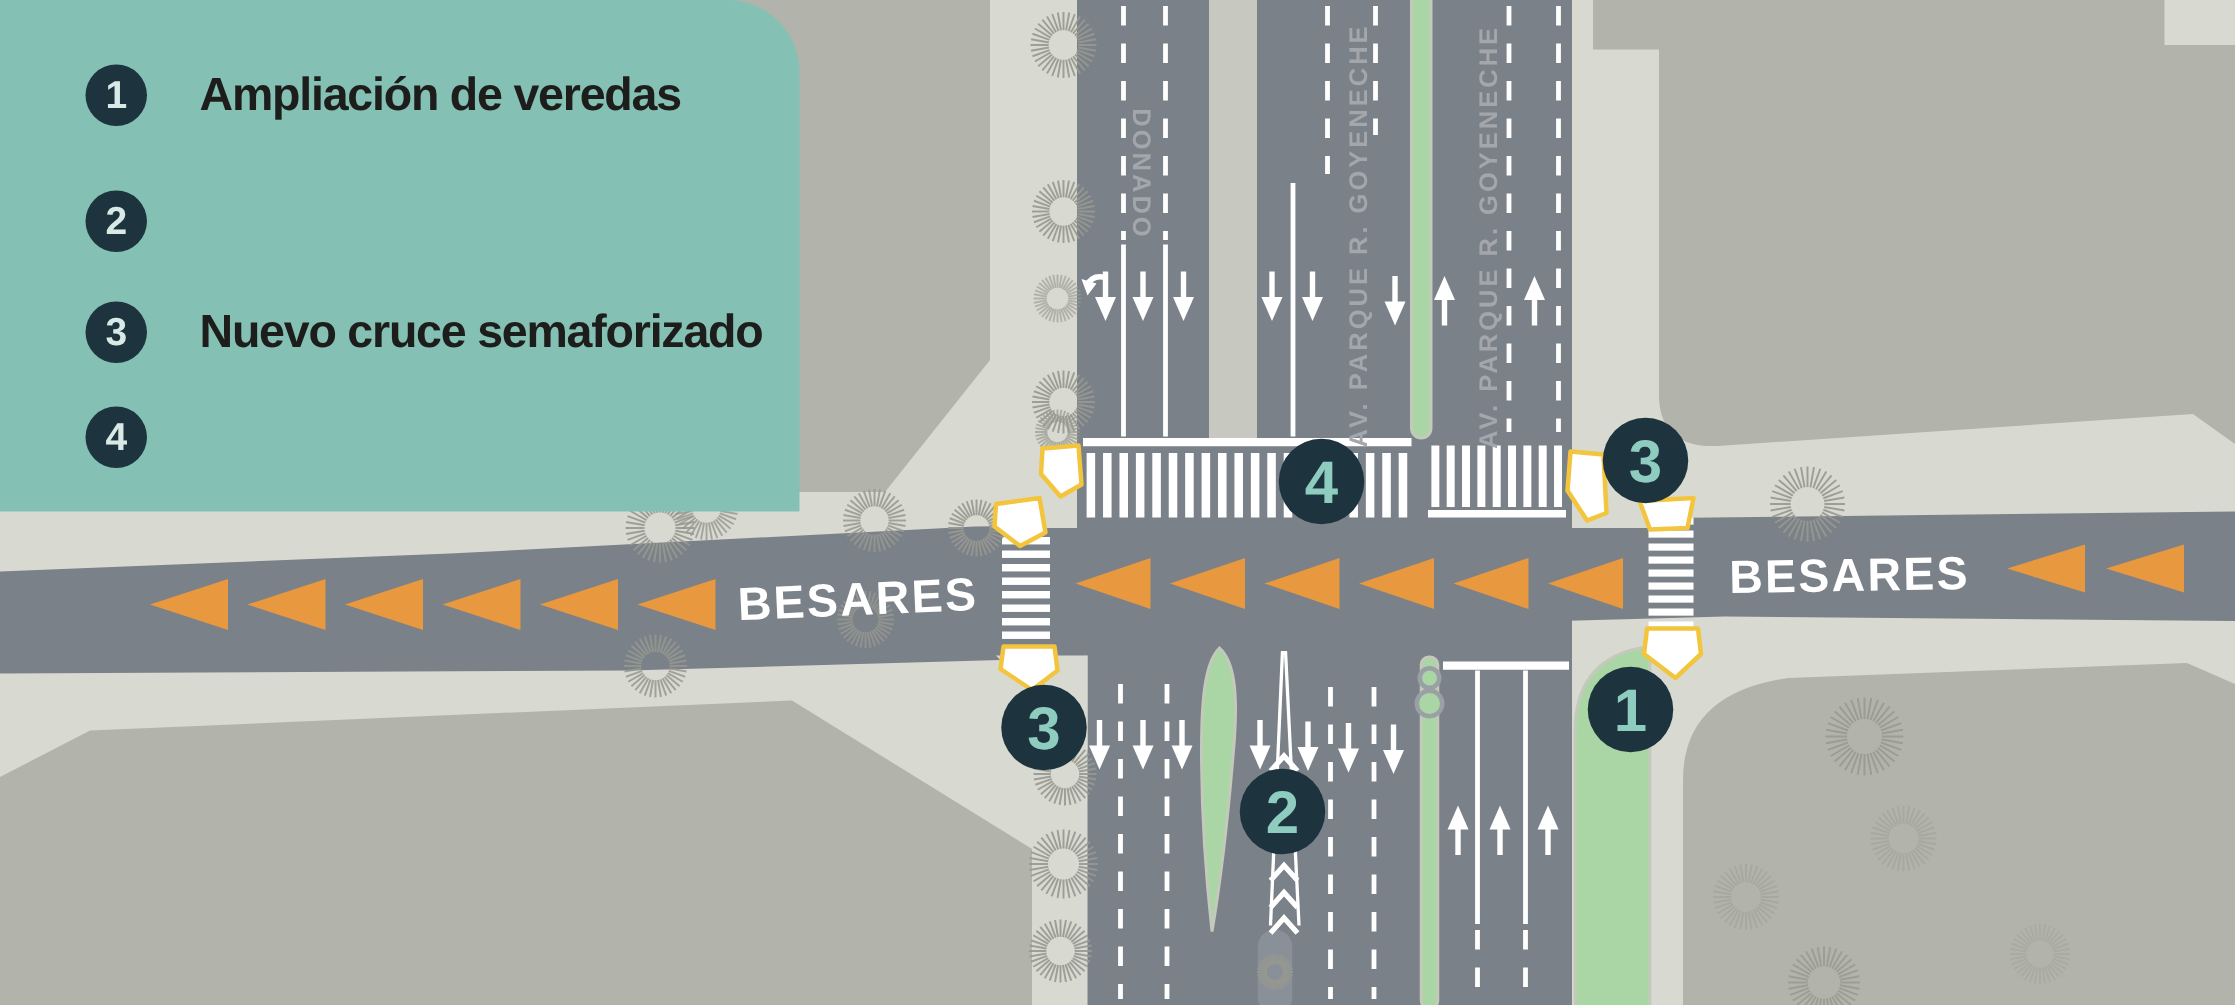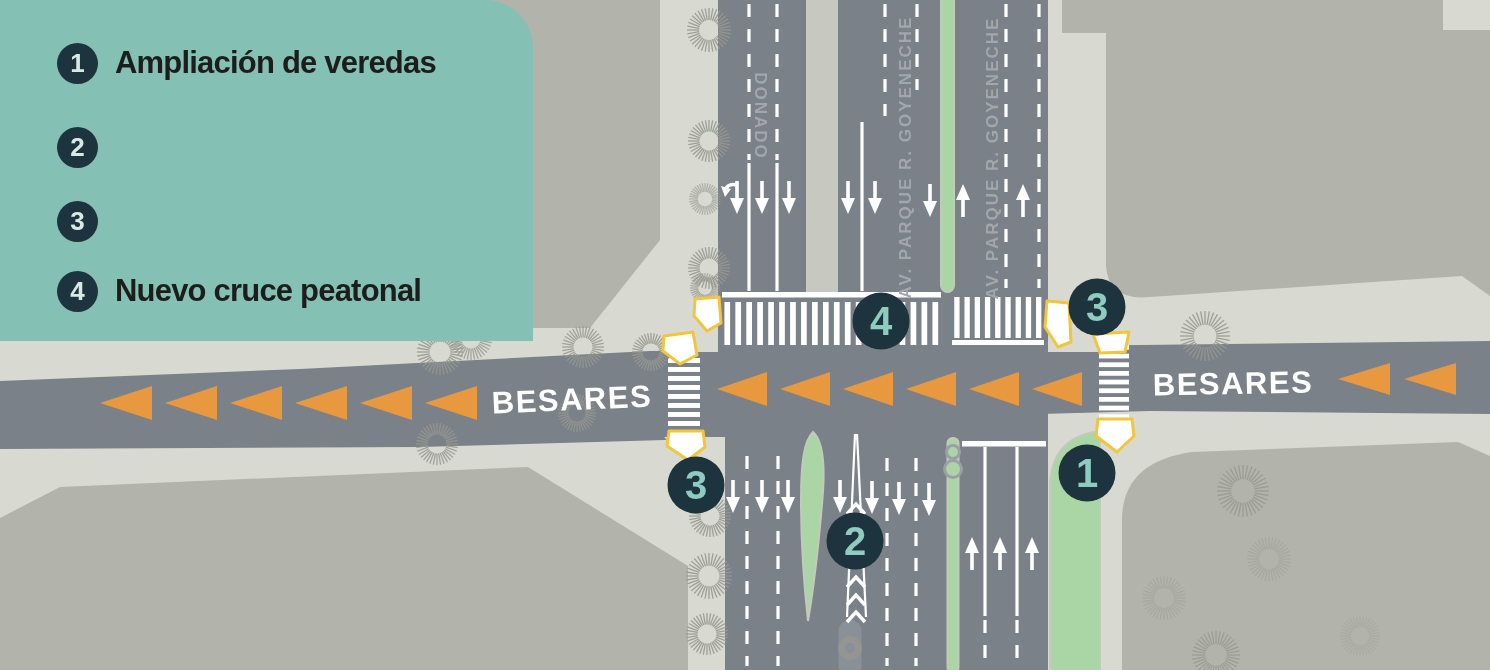--- a/index.html
+++ b/index.html
@@ -30,21 +30,21 @@
   .marker text{fill:var(--num_teal);font:600 40px "Liberation Sans",sans-serif;text-anchor:middle;}
   .slabel{font:700 17px "Liberation Sans",sans-serif;fill:var(--label_gray);text-anchor:middle;letter-spacing:2px;}
   .bes{font:700 31px "Liberation Sans",sans-serif;fill:#fff;text-anchor:middle;letter-spacing:1.5px;}
 
   
   .legend{position:absolute;left:0;top:0;width:533px;height:341px;background:var(--panel);
           border-radius:0 48px 0 0;z-index:5;}
   .litem{position:absolute;left:57px;height:42px;display:flex;align-items:center;gap:17px;}
   .lnum{width:41px;height:41px;border-radius:50%;background:var(--navy);color:var(--legend_num);
         font:700 26px "Liberation Sans",sans-serif;display:flex;align-items:center;justify-content:center;flex:0 0 41px;}
-  .llabel{font:700 31px "Liberation Sans",sans-serif;color:var(--ink);letter-spacing:-0.8px;white-space:nowrap;}
+  .llabel{font:700 31px "Liberation Sans",sans-serif;color:var(--ink);letter-spacing:-0.8px;white-space:nowrap;margin-left:18px;}
 </style>
 </head>
 <body>
 
 <div class="stage">
 
   <svg viewBox="0 0 1490 670" width="1490" height="670">
 
     <rect class="bg" x="0" y="0" width="1490" height="670"></rect>
 
@@ -1086,21 +1086,21 @@
     </div>
     <div class="litem" style="top:126px">
       <span class="lnum">
           <span>2</span>
         </span>
     </div>
     <div class="litem" style="top:200px">
       <span class="lnum">
           <span>3</span>
         </span>
+      <span class="llabel">Nuevo cruce semaforizado</span>
     </div>
     <div class="litem" style="top:270px">
       <span class="lnum">
           <span>4</span>
         </span>
-      <span class="llabel">Nuevo cruce peatonal</span>
     </div>
   </div>
 </div>
 
 </body></html>

